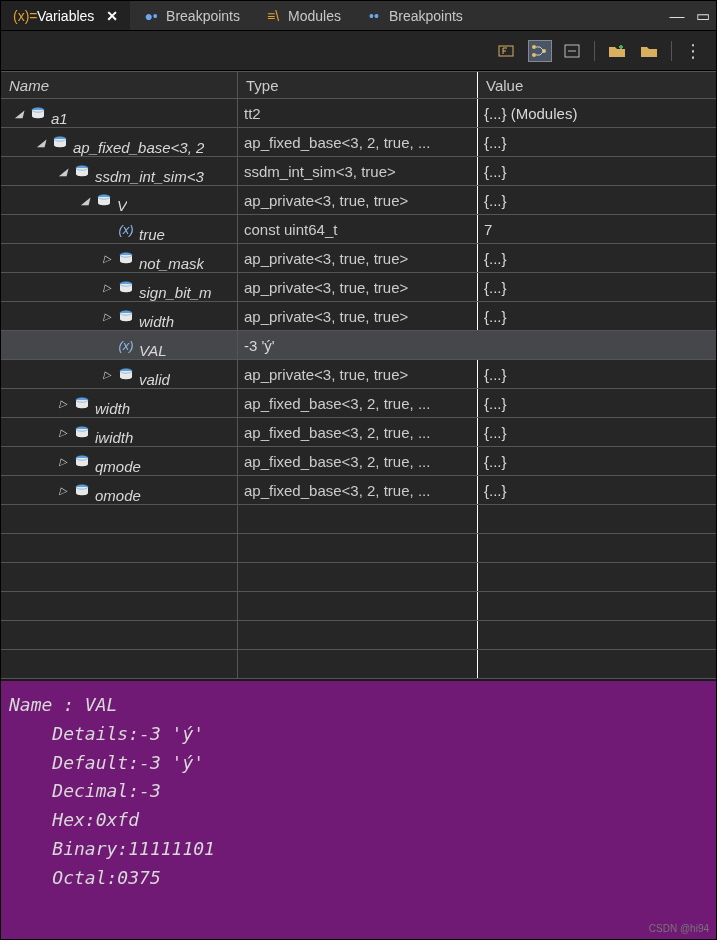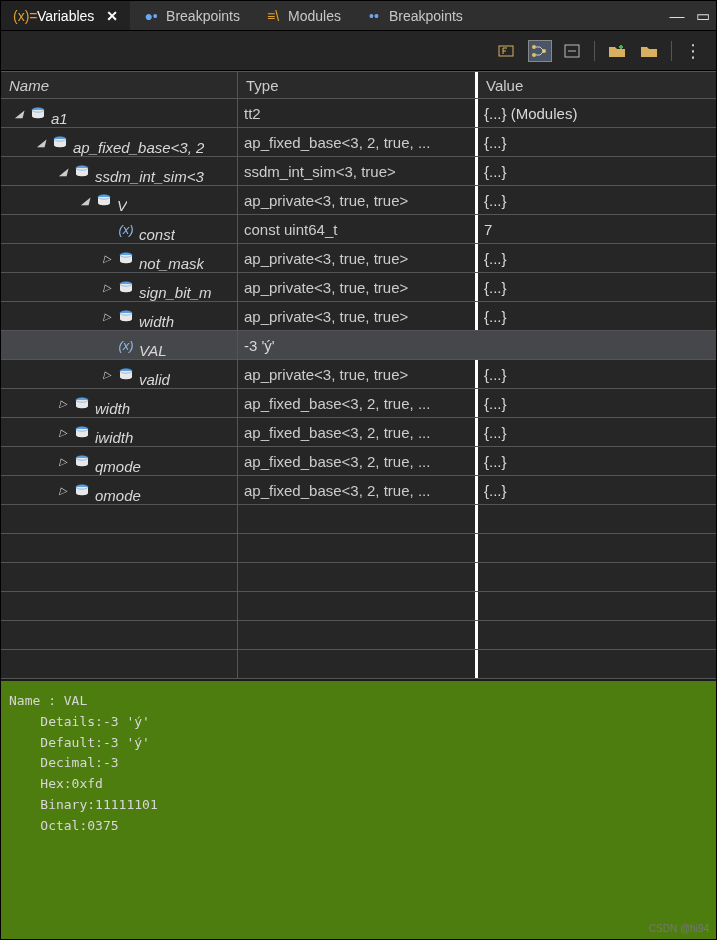--- a/index.html
+++ b/index.html
@@ -70,21 +70,21 @@
     border-top: 1px solid #555;
     border-bottom: 1px solid #555;
   }
   .hdr-cell {
     padding: 4px 8px;
     color:#ccc;
     font-size:15px;
     display:flex; align-items:center;
   }
   .col-name { width: 237px; border-right:1px solid #555; overflow:hidden;font-style:italic; }
-  .col-type { width: 240px; border-right:3px solid #ffffff; overflow:hidden; }
+  .col-type { width: 240px; border-right:1px solid #ffffff; overflow:hidden; }
   .col-value { flex:1; overflow:hidden; }
   .row {
     height: 29px;
     border-bottom: 1px solid #555;
     background:#262626;
   }
   .row.selected {
     background: #45474a;
   }
   .cell {
@@ -109,29 +109,30 @@
     width:18px; height:16px; flex-shrink:0;
     display:flex; align-items:center; justify-content:center;
   }
   .node-ic.struct svg { width:16px; height:12px; }
   .node-ic.field { color:#8fb8e8; font-size:13px; }
   .label { overflow:hidden; text-overflow:clip;margin-top:11px; }
   .blank-rows .row { background:#262626; }
   
   .details {
     flex:1;
-    background:#4d7c0f;
+    background:#701a75;
     border-top: 2px solid #1a1a1a;
     padding: 10px 8px;
     font-family: "Consolas", monospace;
-    font-size: 13px;
+    font-size: 18px;
     line-height: 1.6;
     color:#d8d8d8;
     white-space: pre;
     overflow:hidden;
+    font-style:italic;
   }
   .watermark {
     position:absolute; right:8px; bottom:6px;
     color:#777; font-size:10px; font-family: sans-serif;
   }
 </style>
 </head>
 <body>
 
 <div class="tabstrip">
@@ -267,21 +268,21 @@
           </div>
         </div>
         <div class="cell col-type">ap_private&lt;3, true, true&gt;</div>
         <div class="cell col-value">{...}</div>
       </div>
       <div class="row">
         <div class="cell col-name">
           <div class="name-in" style="padding-left:94px">
             <span class="twisty"></span>
             <span class="node-ic field">(x)</span>
-            <span class="label">const</span>
+            <span class="label">true</span>
           </div>
         </div>
         <div class="cell col-type">const uint64_t</div>
         <div class="cell col-value">7</div>
       </div>
       <div class="row">
         <div class="cell col-name">
           <div class="name-in" style="padding-left:94px">
             <span class="twisty">▷</span>
             <span class="node-ic struct">

